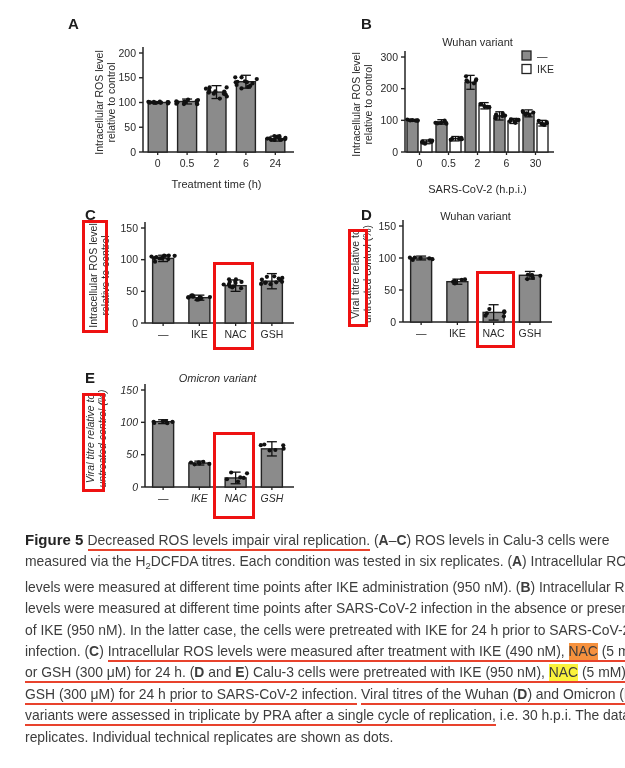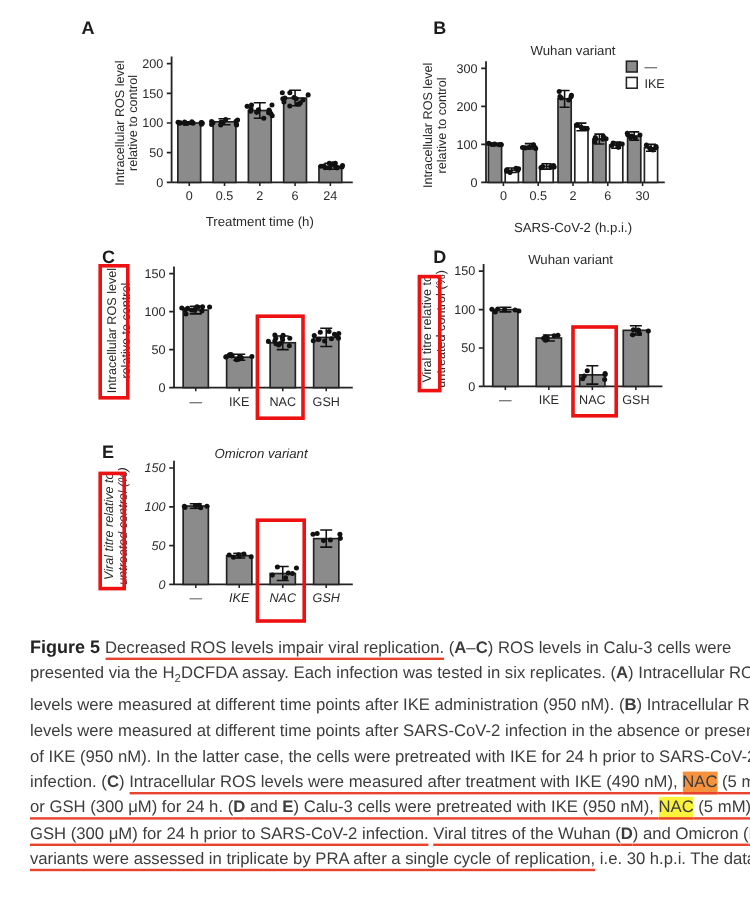--- a/index.html
+++ b/index.html
@@ -492,22 +492,23 @@
 
   <div class="redbox" style="left:82px;top:220px;width:26px;height:113px;"></div>
   <div class="redbox" style="left:213px;top:262px;width:41px;height:88px;"></div>
   <div class="redbox" style="left:348px;top:229px;width:20px;height:98px;"></div>
   <div class="redbox" style="left:476px;top:271px;width:39px;height:77px;"></div>
   <div class="redbox" style="left:82px;top:393px;width:23px;height:99px;"></div>
   <div class="redbox" style="left:213px;top:432px;width:42px;height:87px;"></div>
 
   <div class="caption" id="caption">
       <div class="cline"><span class="fig">Figure 5</span><span class="fig"> </span><span class="u">Decreased ROS levels impair viral replication.</span><span> (</span><span class="b">A</span><span>–</span><span class="b">C</span><span>) ROS levels in Calu-3 cells were</span></div>
-      <div class="cline"><span>presented via the H</span><span class="sub">2</span><span>DCFDA assay. Each infection was tested in six replicates. (</span><span class="b">A</span><span>) Intracellular ROS</span></div>
+      <div class="cline"><span>measured via the H</span><span class="sub">2</span><span>DCFDA titres. Each condition was tested in six replicates. (</span><span class="b">A</span><span>) Intracellular ROS</span></div>
       <div class="cline"><span>levels were measured at different time points after IKE administration (950 nM). (</span><span class="b">B</span><span>) Intracellular ROS</span></div>
       <div class="cline"><span>levels were measured at different time points after SARS-CoV-2 infection in the absence or presence</span></div>
       <div class="cline"><span>of IKE (950 nM). In the latter case, the cells were pretreated with IKE for 24 h prior to SARS-CoV-2</span></div>
       <div class="cline"><span>infection. (</span><span class="b">C</span><span>) </span><span class="u">Intracellular ROS levels were measured after treatment with IKE (490 nM), </span><span class="u ho">NAC</span><span class="u"> (5 mM),</span></div>
       <div class="cline"><span class="u">or GSH (300 μM) for 24 h. (</span><span class="u b">D</span><span class="u"> and </span><span class="u b">E</span><span class="u">) Calu-3 cells were pretreated with IKE (950 nM), </span><span class="u hy">NAC</span><span class="u"> (5 mM), or</span></div>
       <div class="cline"><span class="u">GSH (300 μM) for 24 h prior to SARS-CoV-2 infection.</span><span> </span><span class="u">Viral titres of the Wuhan (</span><span class="u b">D</span><span class="u">) and Omicron (</span><span class="u b">E</span></div>
       <div class="cline"><span class="u">variants were assessed in triplicate by PRA after a single cycle of replication,</span><span> i.e. 30 h.p.i. The data</span></div>
+      <div class="cline"><span>replicates. Individual technical replicates are shown as dots.</span></div>
     </div>
 </div>
 
 </body></html>

